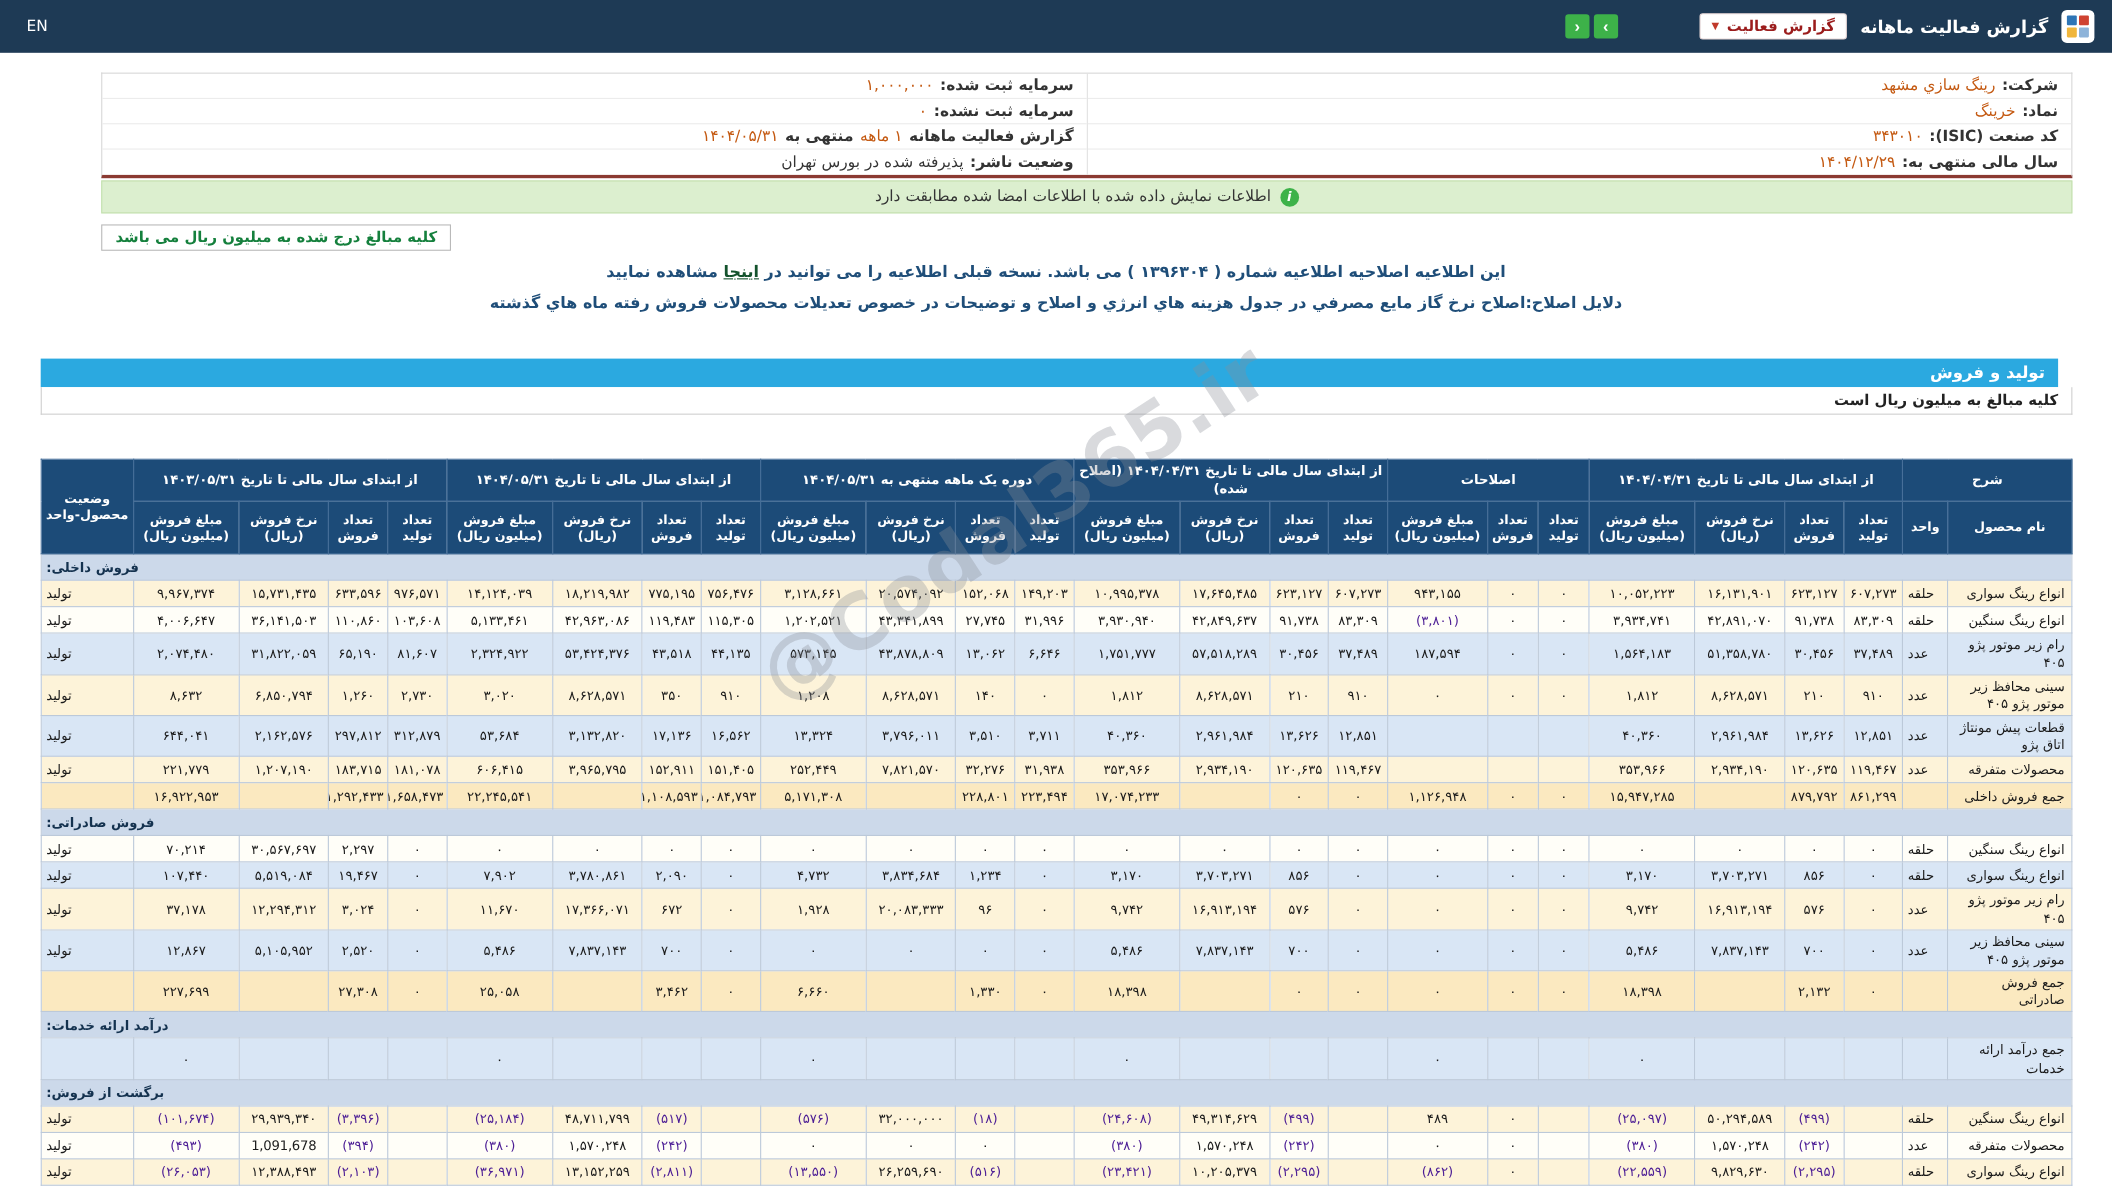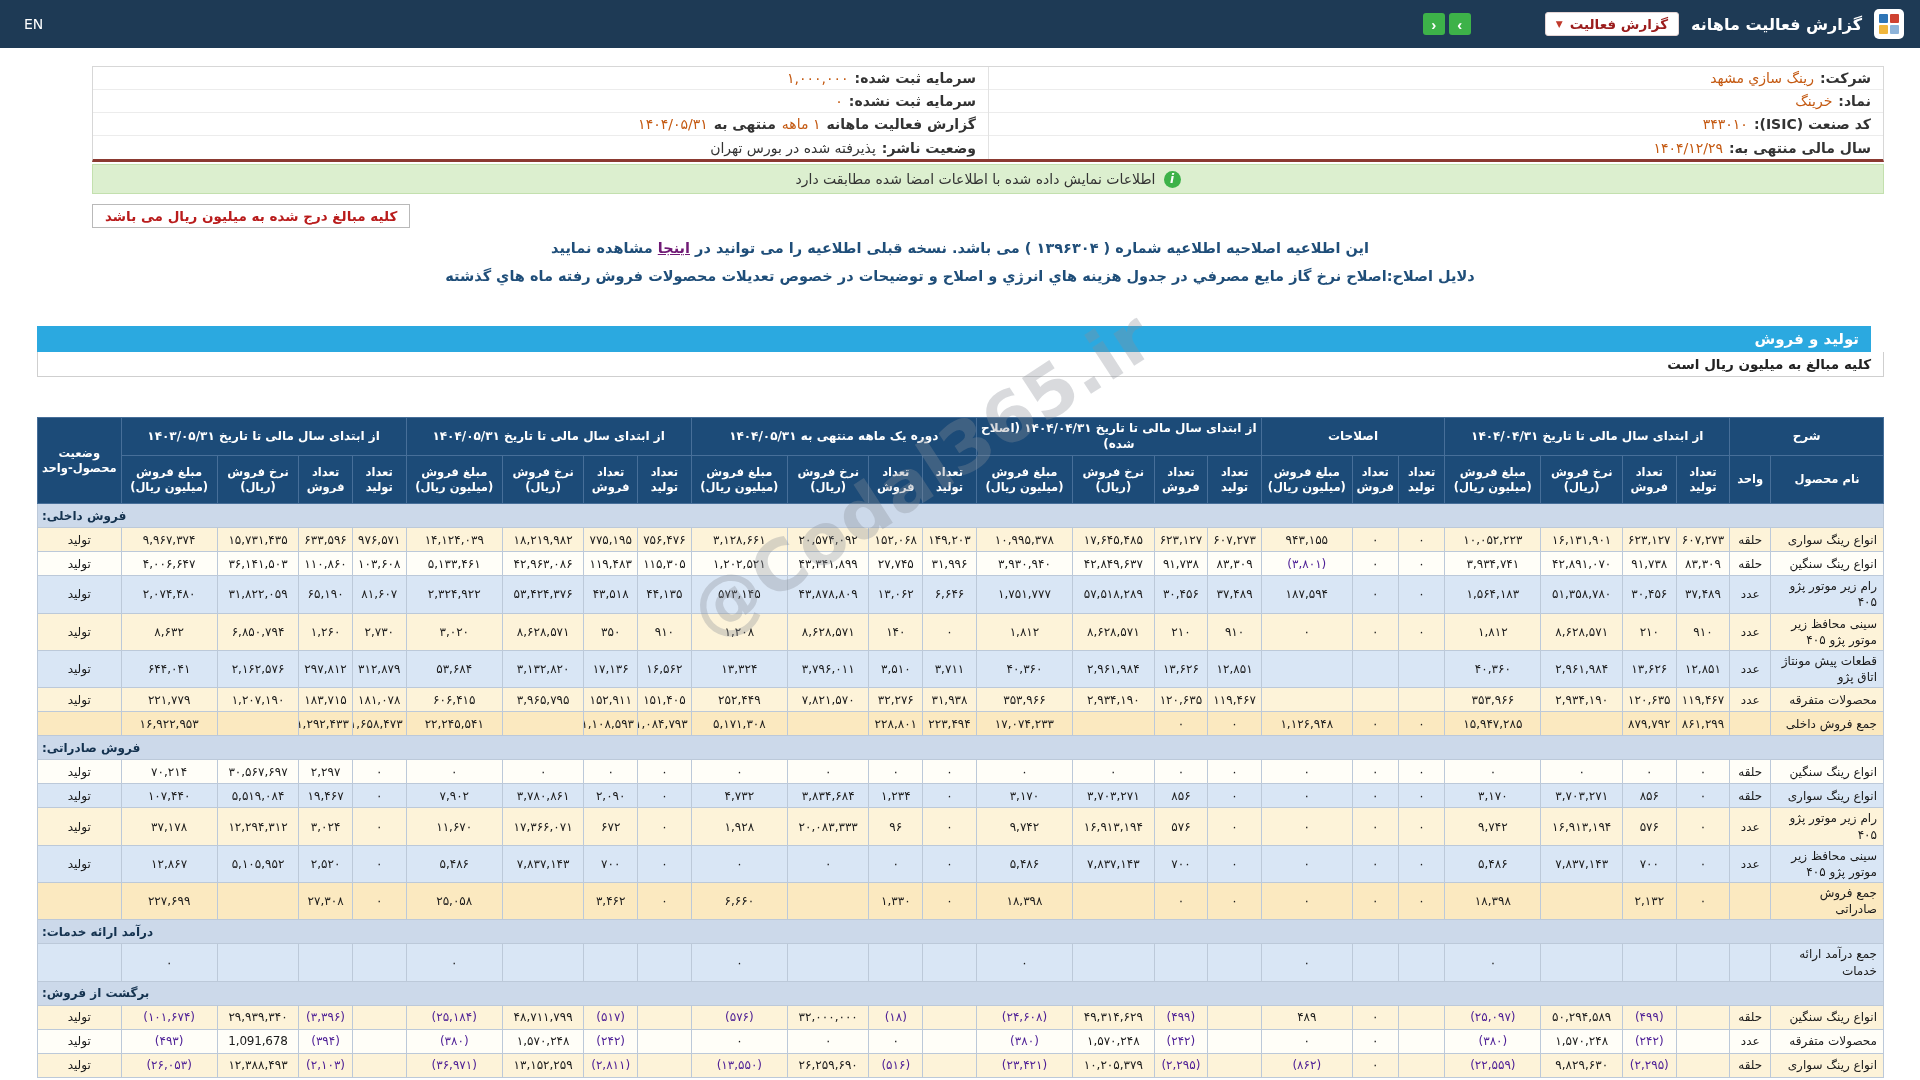--- a/index.html
+++ b/index.html
@@ -63,26 +63,26 @@
   .info-icon{
     width:17px; height:17px; border-radius:50%; background:#3db249; color:#fff;
     font-weight:700; font-size:12px; font-style:italic;
     display:flex; align-items:center; justify-content:center; flex:0 0 17px;
   }
 
   
   .amounts-box{
     width:fit-content; margin:10px auto 0 92px;
     border:1px solid #b9b9b9; background:#fff;
-    padding:3px 12px; font-size:13.5px; font-weight:700; color:#b91c1c;
+    padding:3px 12px; font-size:13.5px; font-weight:700; color:#15803d;
   }
 
   
   .notice-line{ text-align:center; color:#1f4e79; font-weight:700; font-size:14.5px; margin-top:12px; }
-  .notice-link{ color:#701a75; text-decoration:underline; cursor:pointer; }
+  .notice-link{ color:#14532d; text-decoration:underline; cursor:pointer; }
   .reason-line{ text-align:center; color:#1f4e79; font-weight:700; font-size:14.5px; margin-top:12px; }
 
   
   .prod-bar{
     margin:42px 49px 0 37px; background:#2ba9e0; color:#fff;
     font-weight:700; font-size:15px; padding:4px 12px;
   }
   .amounts-note{
     margin:0 36px 12px 37px; border:1px solid #cfcfcf; border-top:none; background:#fff;
     font-weight:700; font-size:13.5px; color:#222; padding:4px 12px;
@@ -94,21 +94,21 @@
   th{
     background:#1c4b78; color:#fff; font-weight:700;
     border:1px solid #476f99; padding:3px 2px; font-size:12px; line-height:1.3;
   }
   .sub-h{ font-size:11.5px; height:48px; }
   td{
     border:1px solid #bcc9d9; padding:2px 4px; font-size:12px; color:#1a1a1a;
     height:24px; overflow:hidden;
   }
   .prod-cell{ text-align:right; padding-right:6px; line-height:1.35; }
-  .unit-cell,.status-cell{ text-align:center;margin-top:48px; }
+  .unit-cell,.status-cell{ text-align:left;margin-top:48px; }
   .num-cell{ text-align:center; white-space:nowrap; letter-spacing:-0.2px; }
   .num-cell .val{ direction:ltr; unicode-bidi:embed; }
   .num-cell.neg .val{ color:#4c1d95; }
   .section-cell{ text-align:left; font-weight:700; color:#14324f; padding-right:6px; }
   .shade-cream td{ background:#fdf3d9; }
   .shade-white td{ background:#fffef8; }
   .shade-blue td{ background:#d9e6f5; }
   .shade-total td{ background:#fbe9c0; }
   .shade-section td{ background:#ccd9ea; }
 

